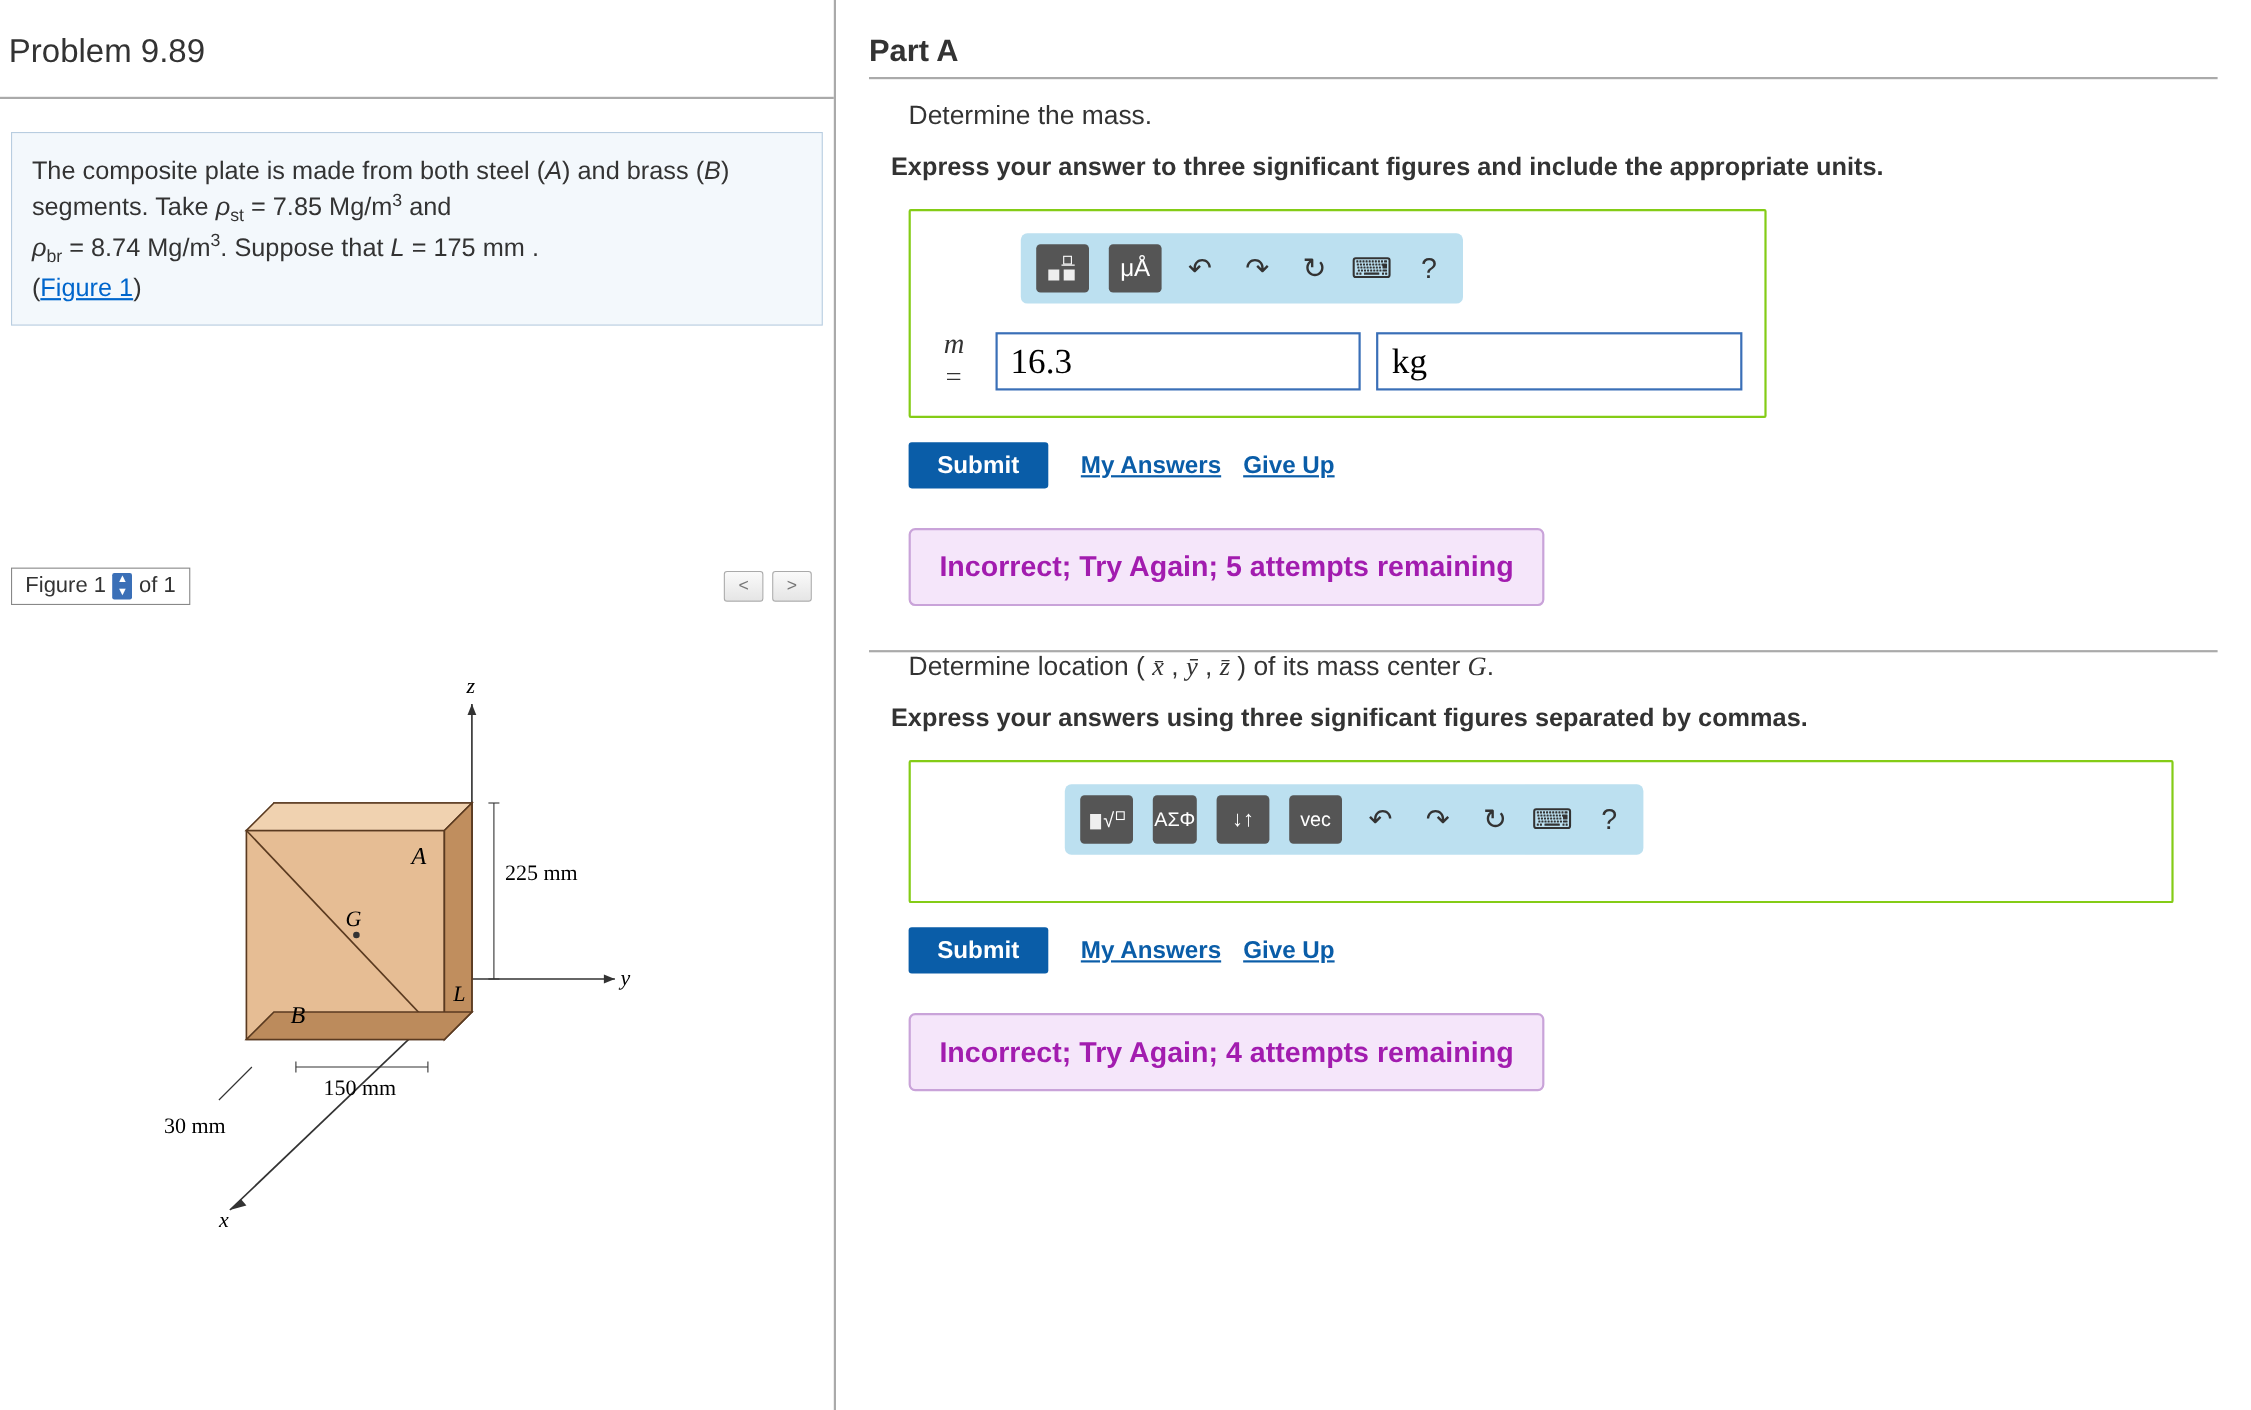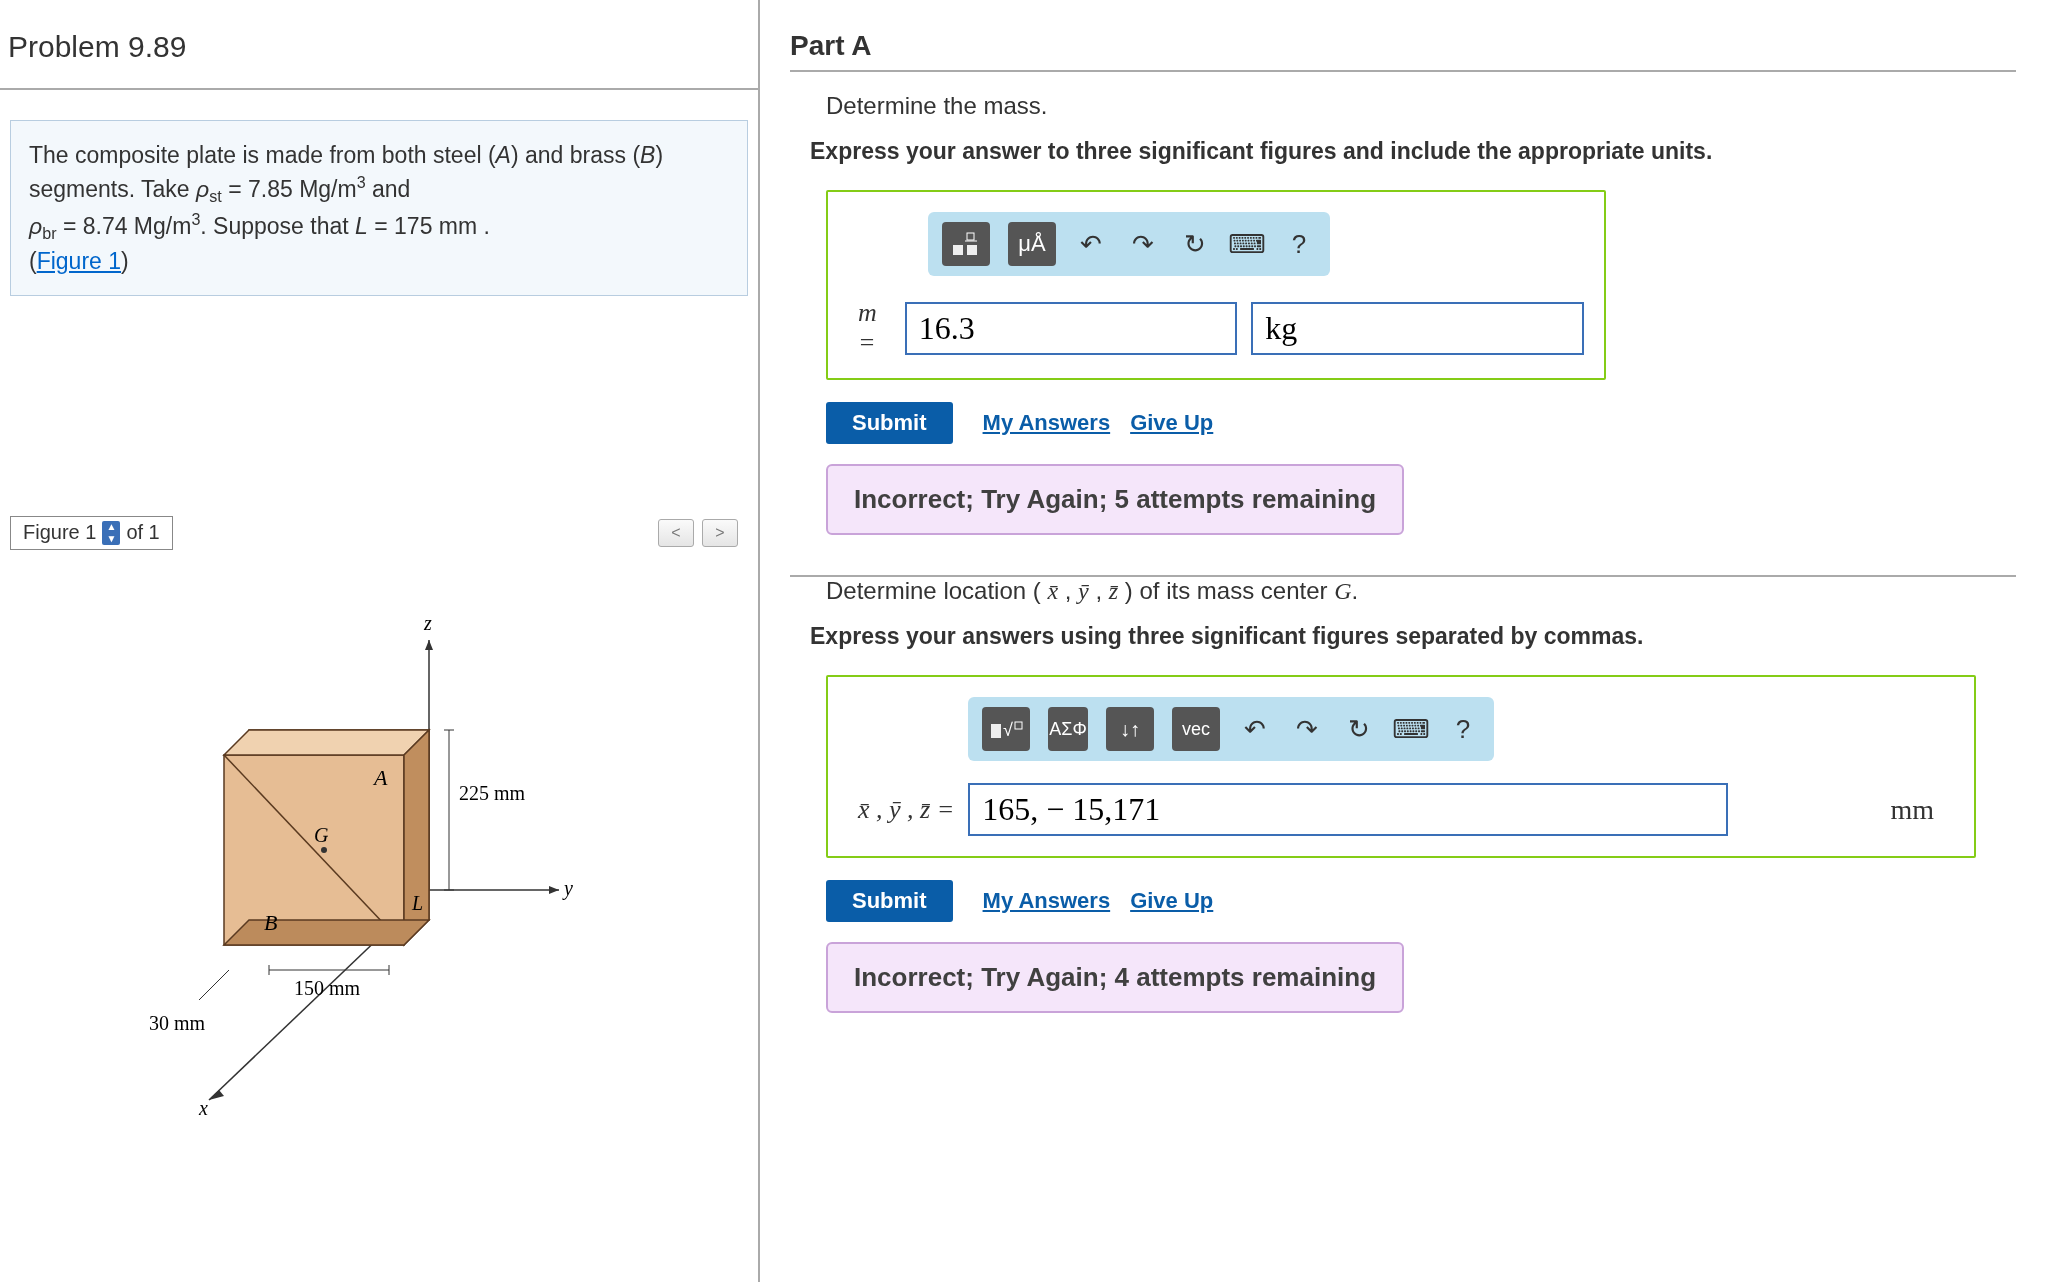--- a/index.html
+++ b/index.html
@@ -162,26 +162,26 @@
   color: #fff;
   font-weight: bold;
   font-size: 22px;
   padding: 8px 26px;
   border-radius: 3px;
   border: none;
 }
 .feedback-box {
   border: 2px solid #c9a3d9;
   background: #f5e6fa;
-  color: #404040;
+  color: #a21caf;
   font-size: 26px;
   font-weight: bold;
   padding: 18px 26px;
   border-radius: 6px;
-  margin: 0 0 20px 36px;
+  margin: 16px 0 20px 36px;
   display:inline-block;
 }
 .answer-links { color:#0a5da8; font-weight:bold; text-decoration:underline; font-size:22px; display:flex; gap:20px;}
 .answer-links span { cursor:pointer; }
 hr.sep { border:none; border-top:2px solid #aaa; margin: 20px 0 0 0;}
 </style>
 </head>
 <body>
 
 <div class="container">
@@ -316,25 +316,20 @@
           </div>
         <div class="tb-btn" style="font-size:18px; width:40px;text-align:right;">ΑΣΦ</div>
         <div class="tb-btn" style="font-size:20px;">↓↑</div>
         <div class="tb-btn" style="font-size:18px;">vec</div>
         <div class="tb-btn plain">↶</div>
         <div class="tb-btn plain">↷</div>
         <div class="tb-btn plain">↻</div>
         <div class="tb-btn plain">⌨</div>
         <div class="tb-btn plain">?</div>
       </div>
-      <div class="answer-row">
-        <span class="var" style="font-family:'Times New Roman',serif;">x̄ , ȳ , z̄  = </span>
-        <input class="text-input wide" value="165, − 15,171" style="">
-        <span class="unit-right">mm</span>
-      </div>
     </div>
 
     <div class="action-row">
       <button class="submit-btn">Submit</button>
       <div class="answer-links">
         <span>My Answers</span>
         <span>Give Up</span>
       </div>
     </div>
 

